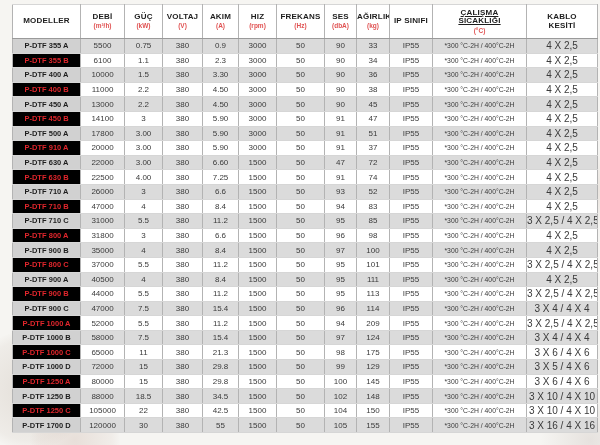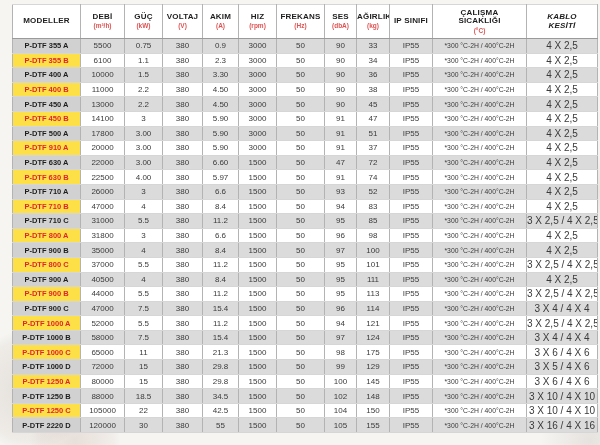--- a/index.html
+++ b/index.html
@@ -60,40 +60,40 @@
     letter-spacing: .2px;
   }
   .col-unit {
     display: block;
     font-size: 6.5px;
     font-weight: bold;
     color: #e05252;
     line-height: 8px;
     margin-top: 1px;
   }
-  .wrap-narrow { max-width: 64px; margin: 0 auto; }
-  .wrap-xnarrow { max-width: 38px; margin: 0 auto; font-style: italic; }
+  .wrap-narrow { max-width: 64px; margin: 0 auto; text-decoration: underline; }
+  .wrap-xnarrow { max-width: 38px; margin: 0 auto; }
 
   .spec tbody td {
     height: 13.6px;
     font-size: 8px;
     line-height: 9px;
     color: #3a3a3a;
   }
   .spec tbody td.model {
     font-size: 7.5px;
     font-weight: bold;
     color: #1d1d1d;
   }
   
   .spec tbody tr.band td { background: #dbdbdb; }
   .spec tbody tr.band td.model { background: #d1d1d1; }
   
   .spec tbody tr.plain td { background: #ffffff; }
-  .spec tbody tr.plain td.model { background: #fde047; color: #e0262c; }
+  .spec tbody tr.plain td.model { background: #000000; color: #e0262c; }
 
   
   .spec tbody td:nth-child(11) { font-size: 6.8px; }   
   .spec tbody td:nth-child(12) { font-size: 10px; margin-left: 9px; }     
 </style>
 </head>
 <body>
 
 <div class="stage">
   <div class="bokeh bokeh-1"></div>
@@ -290,21 +290,21 @@
           <td>72</td>
           <td>IP55</td>
           <td>*300 °C-2H / 400°C-2H</td>
           <td>4 X 2,5</td>
         </tr>
         <tr class="plain">
           <td class="model">P-DTF 630 B</td>
           <td>22500</td>
           <td>4.00</td>
           <td>380</td>
-          <td>5.97</td>
+          <td>7.25</td>
           <td>1500</td>
           <td>50</td>
           <td>91</td>
           <td>74</td>
           <td>IP55</td>
           <td>*300 °C-2H / 400°C-2H</td>
           <td>4 X 2,5</td>
         </tr>
         <tr class="band">
           <td class="model">P-DTF 710 A</td>
@@ -434,21 +434,21 @@
         </tr>
         <tr class="plain">
           <td class="model">P-DTF 1000 A</td>
           <td>52000</td>
           <td>5.5</td>
           <td>380</td>
           <td>11.2</td>
           <td>1500</td>
           <td>50</td>
           <td>94</td>
-          <td>121</td>
+          <td>209</td>
           <td>IP55</td>
           <td>*300 °C-2H / 400°C-2H</td>
           <td>3 X 2,5 / 4 X 2,5</td>
         </tr>
         <tr class="band">
           <td class="model">P-DTF 1000 B</td>
           <td>58000</td>
           <td>7.5</td>
           <td>380</td>
           <td>15.4</td>
@@ -524,21 +524,21 @@
           <td>42.5</td>
           <td>1500</td>
           <td>50</td>
           <td>104</td>
           <td>150</td>
           <td>IP55</td>
           <td>*300 °C-2H / 400°C-2H</td>
           <td>3 X 10 / 4 X 10</td>
         </tr>
         <tr class="band">
-          <td class="model">P-DTF 2220 D</td>
+          <td class="model">P-DTF 1700 D</td>
           <td>120000</td>
           <td>30</td>
           <td>380</td>
           <td>55</td>
           <td>1500</td>
           <td>50</td>
           <td>105</td>
           <td>155</td>
           <td>IP55</td>
           <td>*300 °C-2H / 400°C-2H</td>

